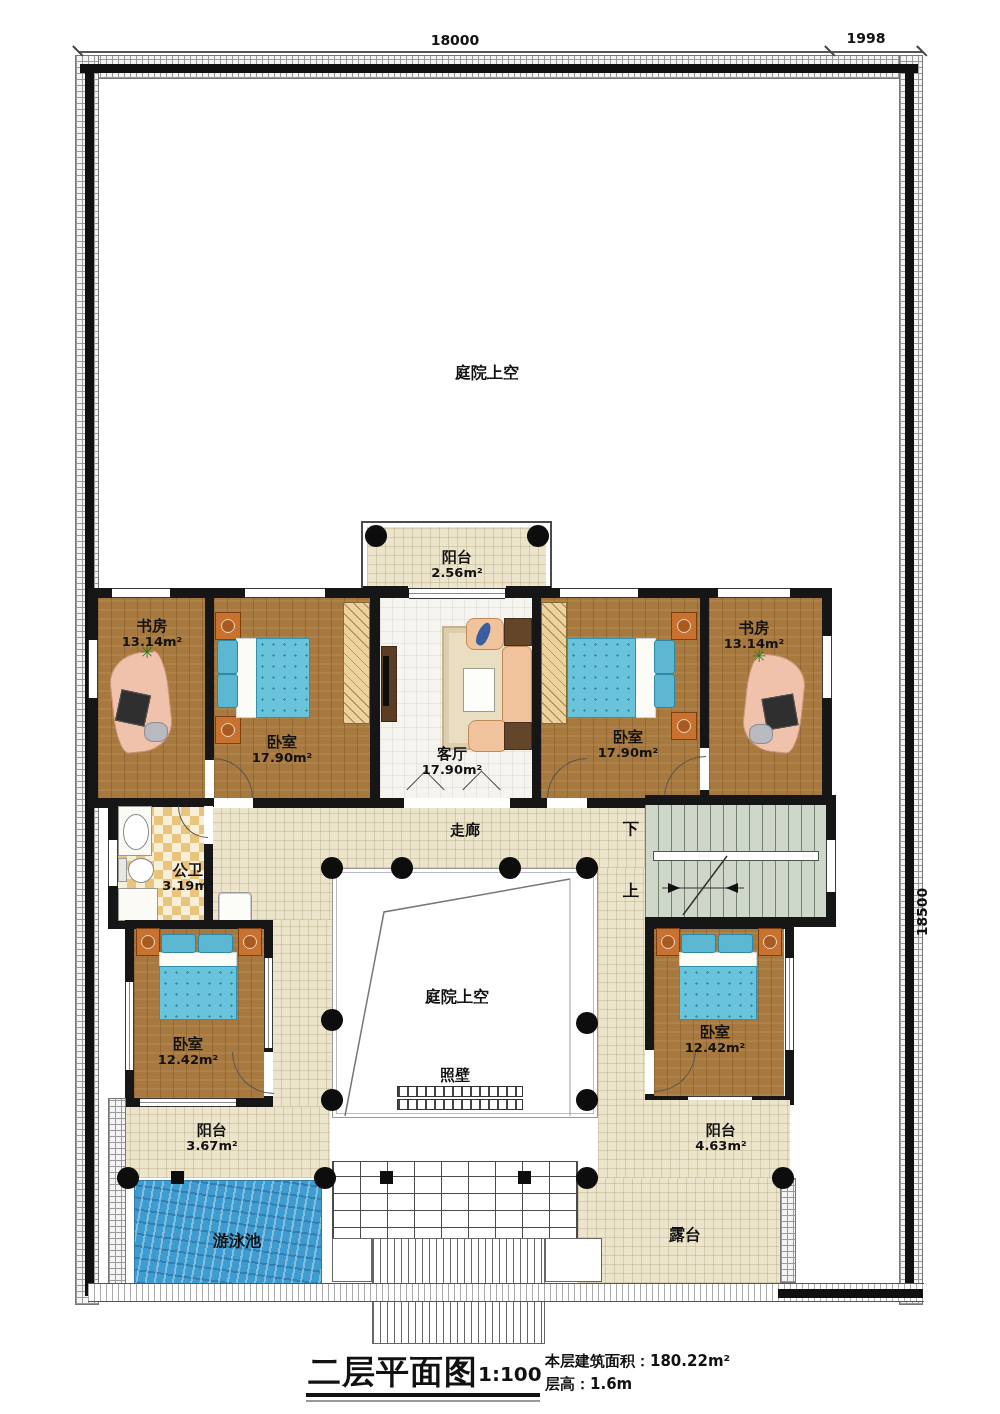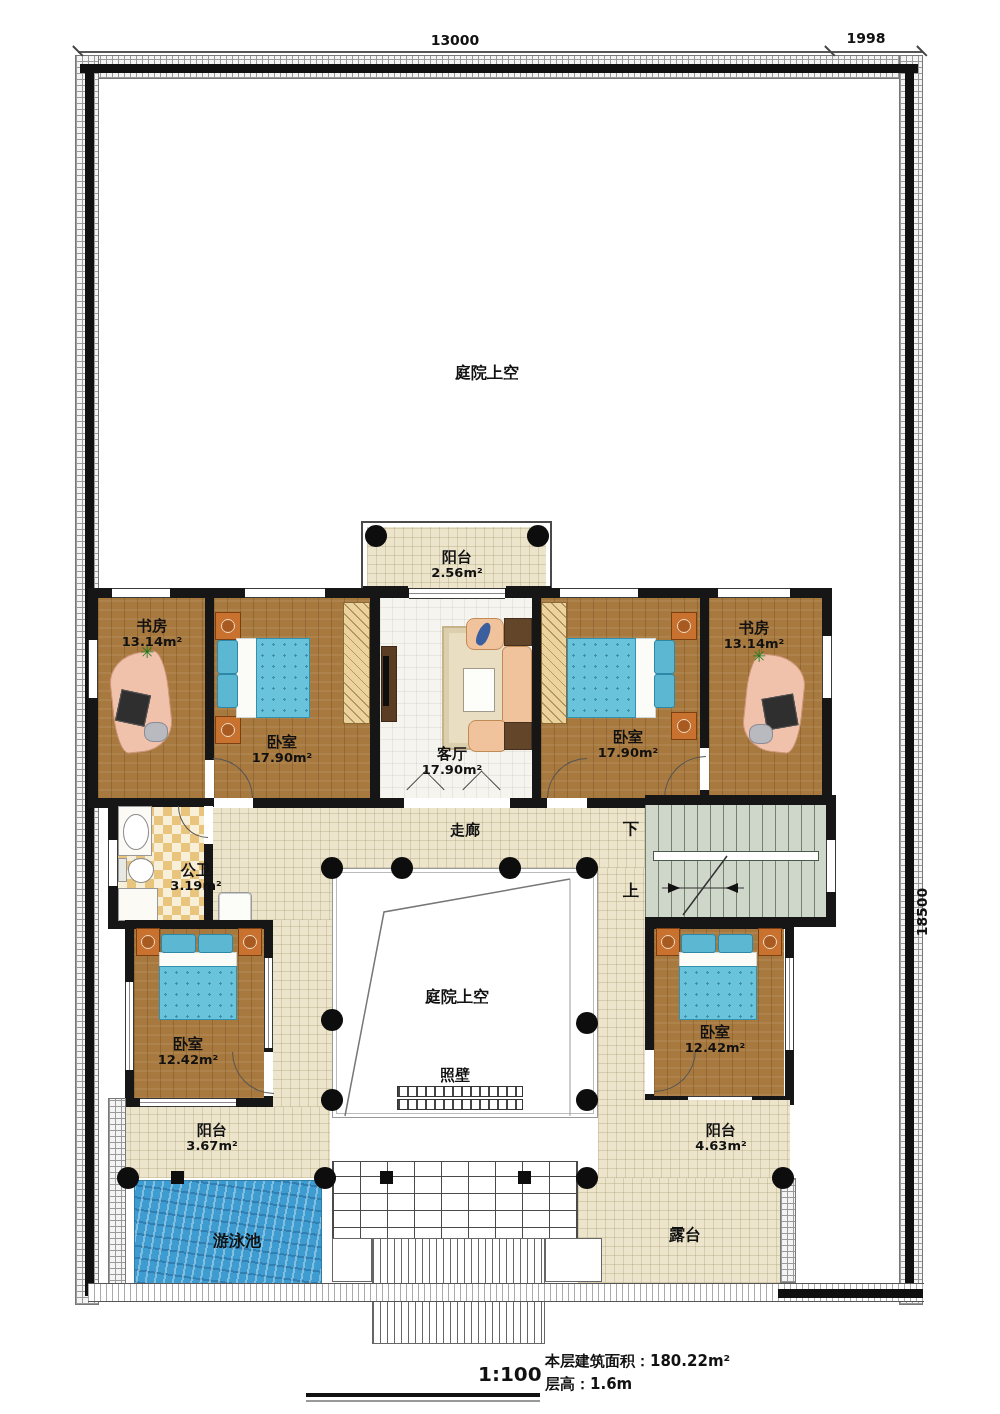--- a/index.html
+++ b/index.html
@@ -49,21 +49,21 @@
   <div class="hatch" style="left:75px;top:55px;width:24px;height:1250px"></div>
   <div class="hatch" style="left:899px;top:55px;width:24px;height:1250px"></div>
   <div class="core" style="left:80px;top:64px;width:838px;height:9px"></div>
   <div class="core" style="left:85px;top:66px;width:9px;height:1230px"></div>
   <div class="core" style="left:905px;top:66px;width:9px;height:1230px"></div>
 
   <div class="abs" style="left:78px;top:51px;width:845px;height:1.5px;background:#555"></div>
   <div class="tick" style="left:71px;top:50px"></div>
   <div class="tick" style="left:823px;top:50px"></div>
   <div class="tick" style="left:915px;top:50px"></div>
-  <div class="dimtxt" style="left:375px;top:32px;width:160px">13000</div>
+  <div class="dimtxt" style="left:375px;top:32px;width:160px">18000</div>
   <div class="dimtxt" style="left:826px;top:30px;width:80px">1998</div>
   <div class="dimtxt" style="left:879px;top:902px;width:90px;height:20px;transform:rotate(-90deg)">18500</div>
 
   <div class="lab big" style="left:487px;top:364px">庭院上空</div>
 
   <div class="abs" style="left:361px;top:521px;width:191px;height:77px;border:2px solid #4a4a4a;box-shadow:inset 0 0 0 4px #fff,inset 0 0 0 5px #999;box-sizing:border-box"></div>
   <div class="cream" style="left:367px;top:527px;width:179px;height:65px"></div>
 
   <div class="wood" style="left:98px;top:598px;width:110px;height:202px"></div>
   <div class="wood" style="left:214px;top:598px;width:158px;height:202px"></div>
@@ -263,21 +263,21 @@
   </div>
   <div class="lab" style="left:628px;top:729px">
     <div class="nm">卧室</div>
     <div class="ar">17.90m²</div>
   </div>
   <div class="lab" style="left:754px;top:620px">
     <div class="nm">书房</div>
     <div class="ar">13.14m²</div>
   </div>
   <div class="lab nm" style="left:465px;top:822px">走廊</div>
-  <div class="lab" style="left:196px;top:862px">
+  <div class="lab" style="left:188px;top:862px">
     <div class="nm">公卫</div>
     <div class="ar">3.19m²</div>
   </div>
   <div class="lab big" style="left:631px;top:820px">下</div>
   <div class="lab big" style="left:631px;top:882px">上</div>
   <div class="lab" style="left:188px;top:1036px">
     <div class="nm">卧室</div>
     <div class="ar">12.42m²</div>
   </div>
   <div class="lab" style="left:715px;top:1024px">
@@ -290,19 +290,20 @@
     <div class="nm">阳台</div>
     <div class="ar">3.67m²</div>
   </div>
   <div class="lab" style="left:721px;top:1122px">
     <div class="nm">阳台</div>
     <div class="ar">4.63m²</div>
   </div>
   <div class="lab big" style="left:237px;top:1232px">游泳池</div>
   <div class="lab big" style="left:685px;top:1226px">露台</div>
 
+  <div class="ttl" style="left:308px;top:1350px;font-size:33px;letter-spacing:1px">二层平面图</div>
   <div class="abs" style="left:306px;top:1393px;width:234px;height:4px;background:#111"></div>
   <div class="abs" style="left:306px;top:1400px;width:234px;height:2px;background:#999"></div>
   <div class="ttl" style="left:478px;top:1362px;font-size:20px;font-weight:600">1:100</div>
   <div class="ttl" style="left:545px;top:1352px;font-size:15px;font-weight:600">本层建筑面积：180.22m²</div>
   <div class="ttl" style="left:545px;top:1375px;font-size:15px;font-weight:600">层高：1.6m</div>
 
 </div>
 
 </body></html>

